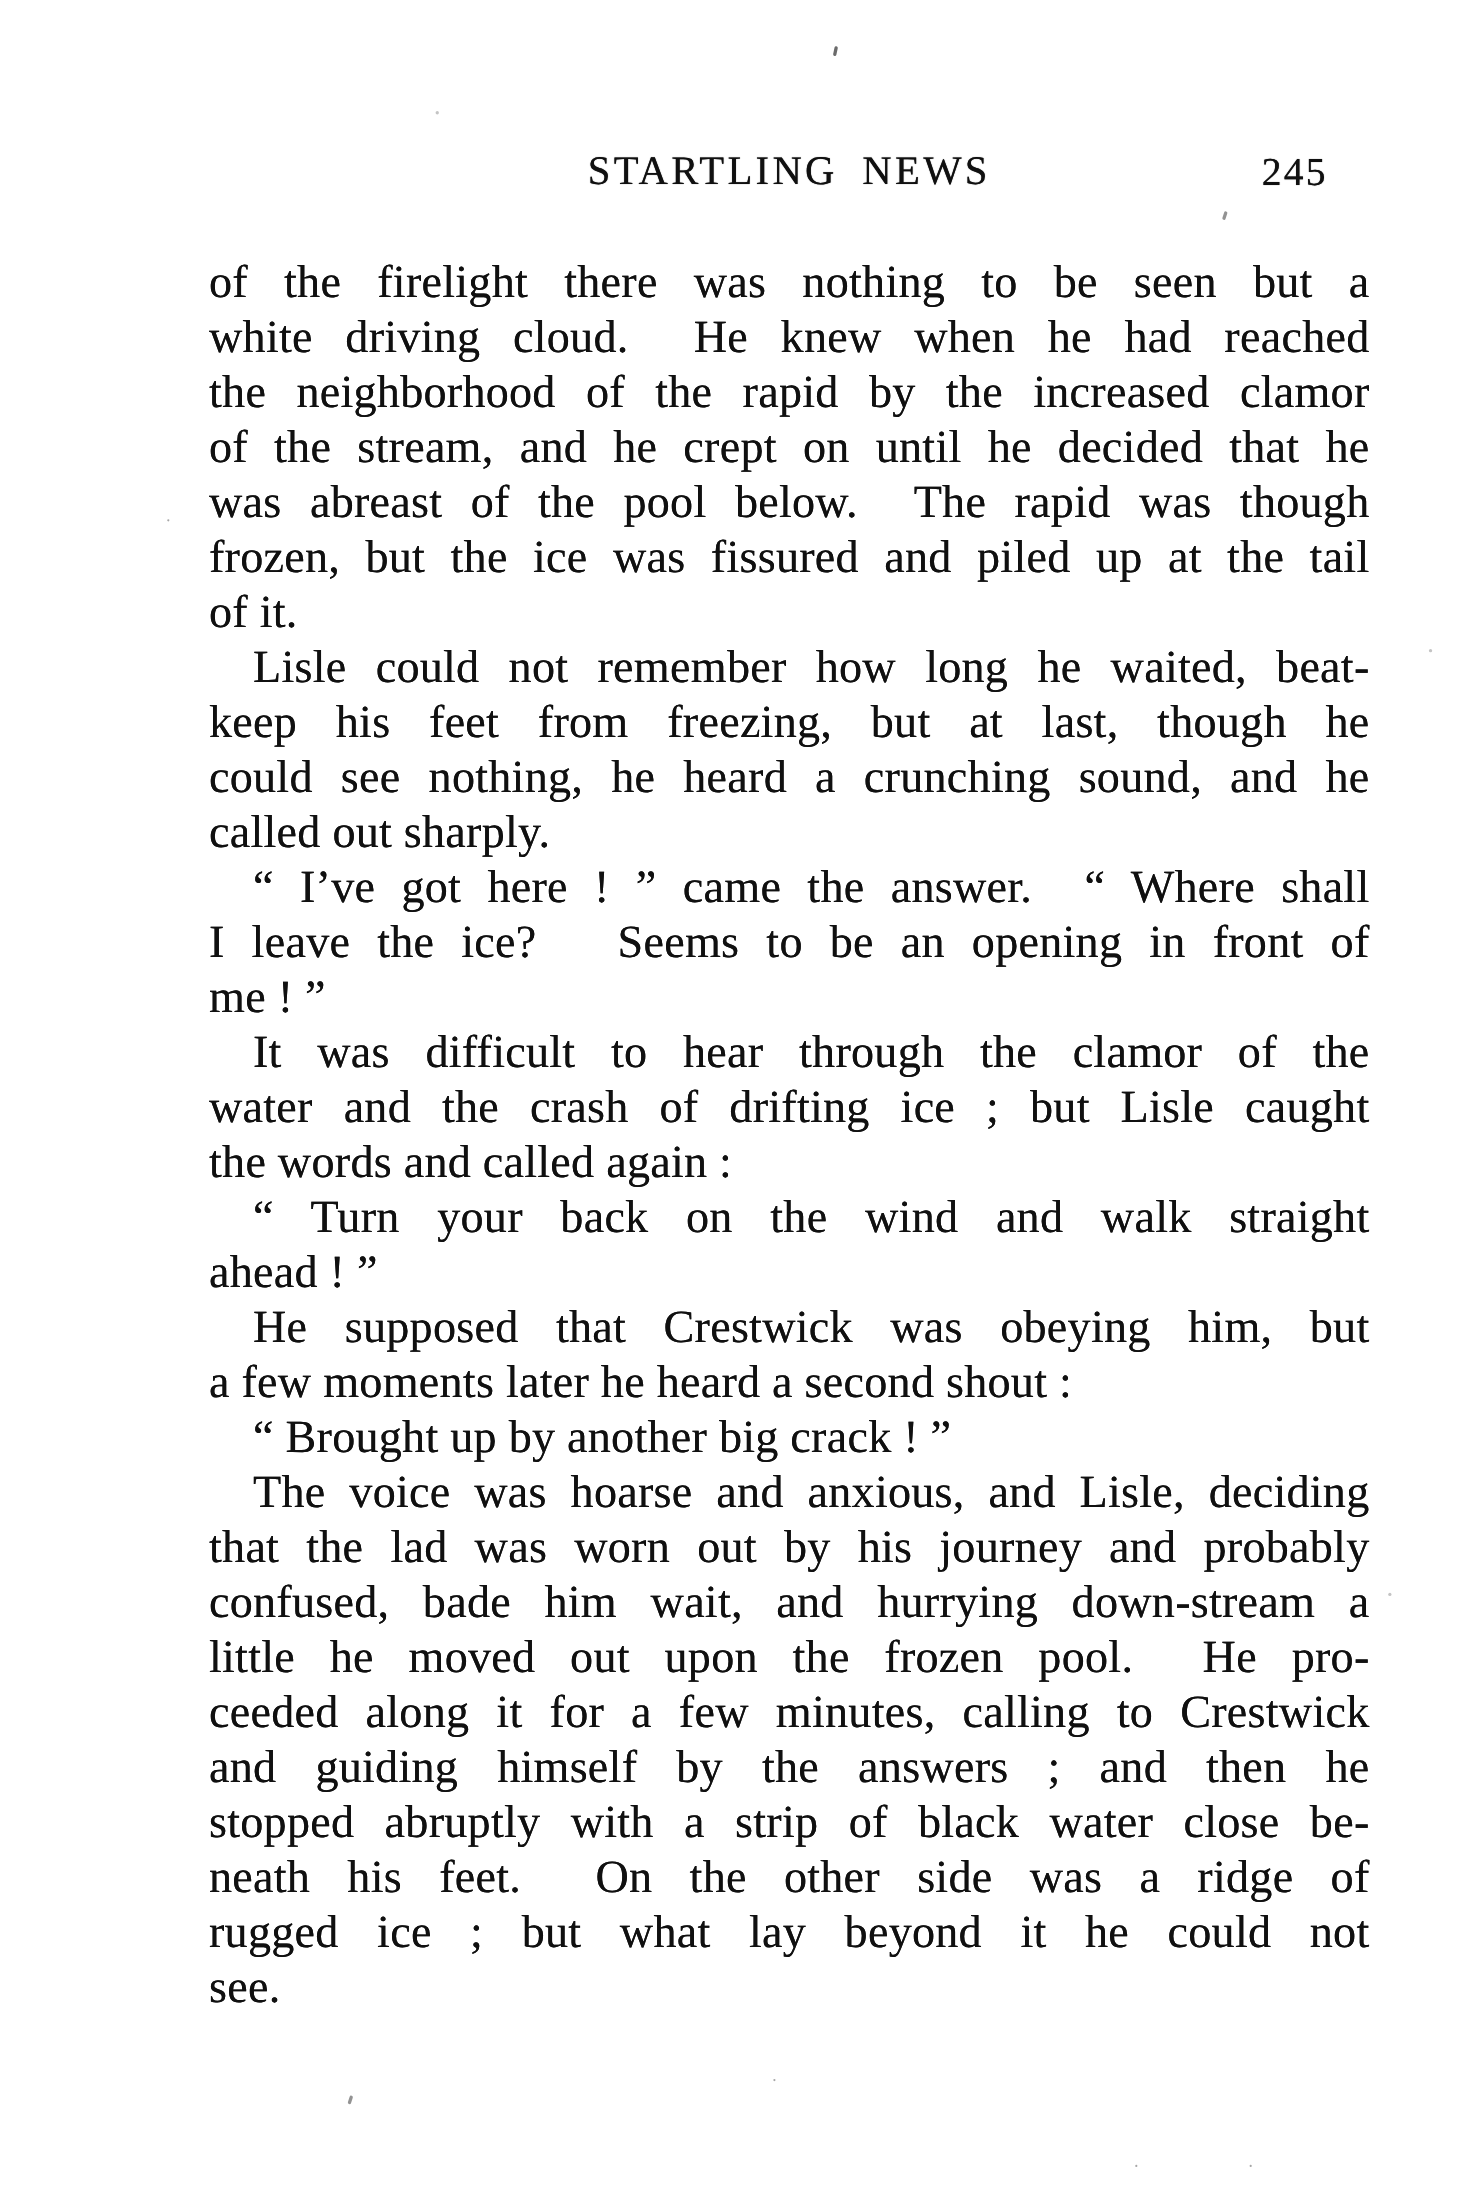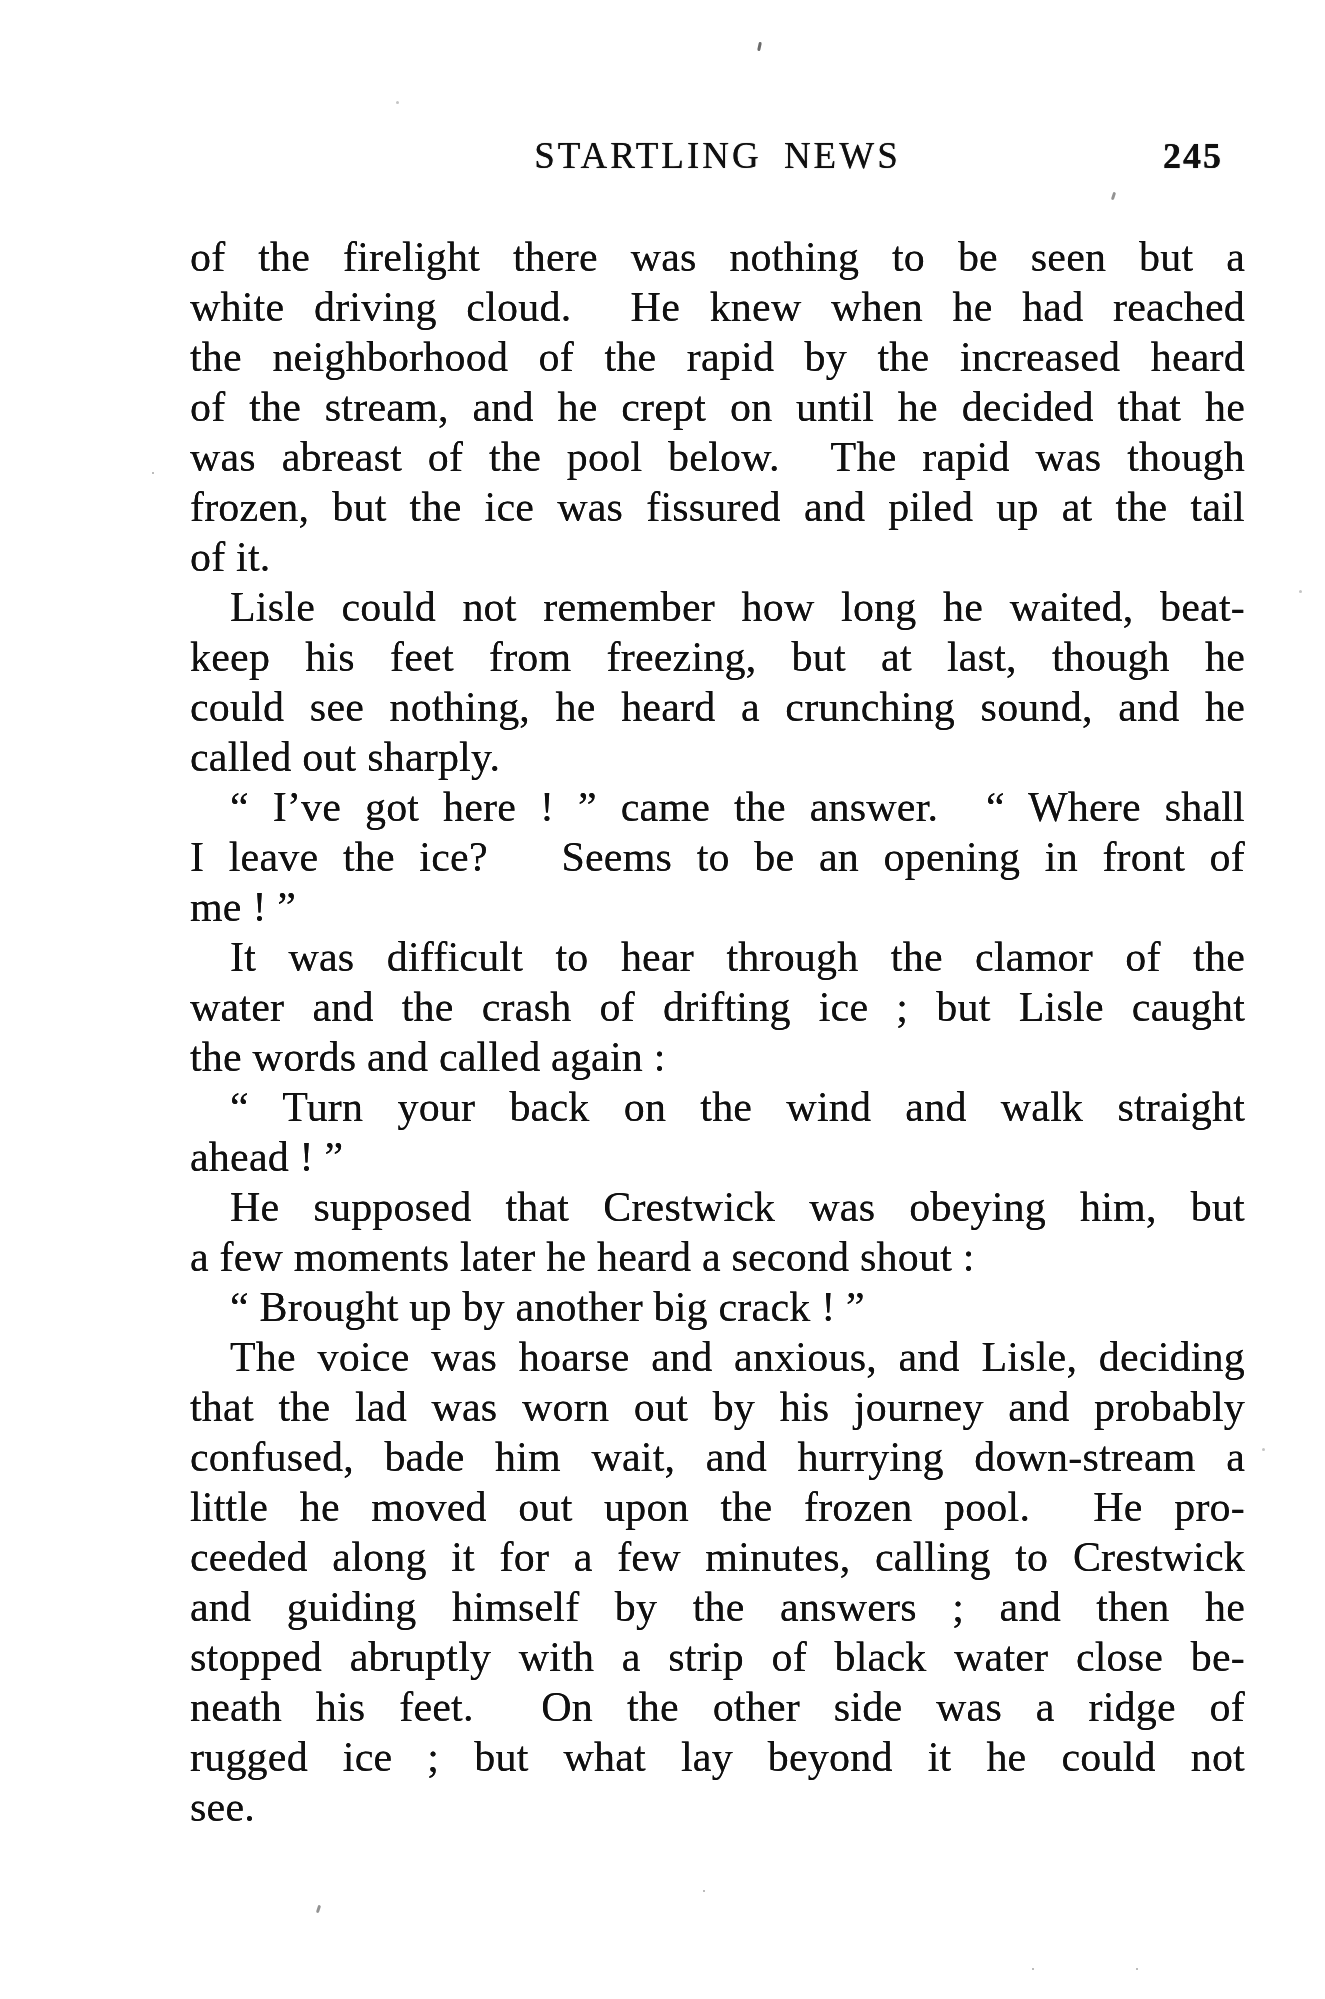--- a/index.html
+++ b/index.html
@@ -30,25 +30,25 @@
     text-align: center;
     font-size: 37px;
     letter-spacing: 3px;
     word-spacing: 10px;
     font-weight: 400;
     text-shadow: 0 0 0.7px rgba(0,0,0,0.9);
     white-space: nowrap;
   }
   .page-number {
     position: absolute;
-    right: 22px;
+    right: 38px;
     top: 1px;
     font-size: 36px;
     letter-spacing: 2px;
-    font-weight: 700;
+    font-weight: 400;
     text-shadow: 0 0 0.7px rgba(0,0,0,0.9);
   }
   .text-block {
     position: absolute;
     top: 232px;
     left: 190px;
     width: 1055px;
   }
   .paragraph { margin: 0; }
   .line {
@@ -90,21 +90,21 @@
 
   <div class="running-header">
     <div class="header-title">STARTLING NEWS</div>
     <div class="page-number">245</div>
   </div>
 
   <div class="text-block">
       <div class="paragraph">
         <div class="line">of the firelight there was nothing to be seen but a</div>
         <div class="line">white driving cloud.  He knew when he had reached</div>
-        <div class="line">the neighborhood of the rapid by the increased heard</div>
+        <div class="line">the neighborhood of the rapid by the increased clamor</div>
         <div class="line">of the stream, and he crept on until he decided that he</div>
         <div class="line">was abreast of the pool below.  The rapid was though</div>
         <div class="line">frozen, but the ice was fissured and piled up at the tail</div>
         <div class="line last">of it.</div>
       </div>
       <div class="paragraph">
         <div class="line indent">Lisle could not remember how long he waited, beat-</div>
         <div class="line">keep his feet from freezing, but at last, though he</div>
         <div class="line">could see nothing, he heard a crunching sound, and he</div>
         <div class="line last">called out sharply.</div>

